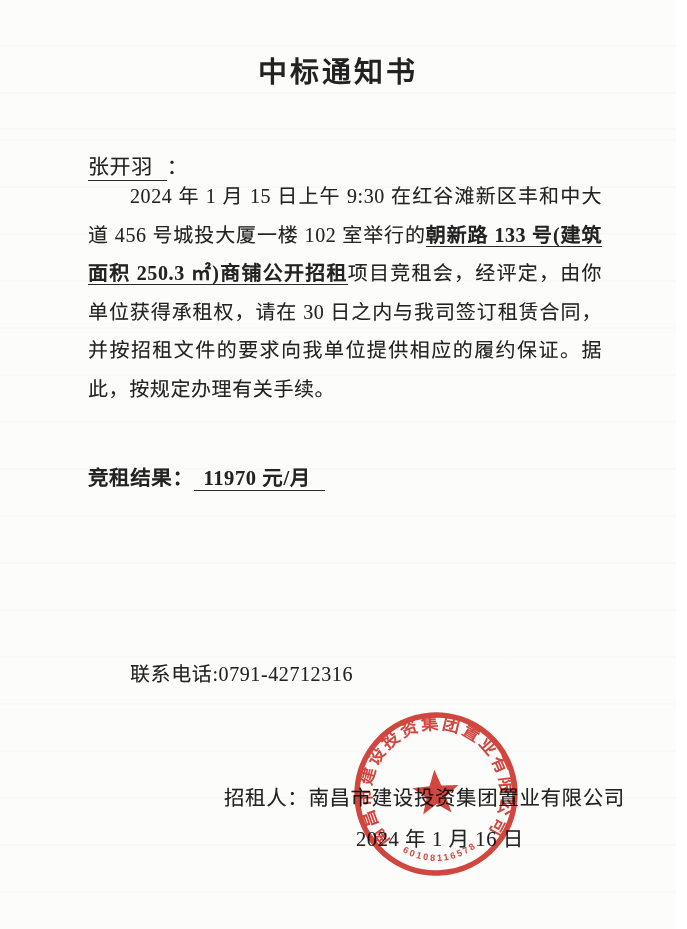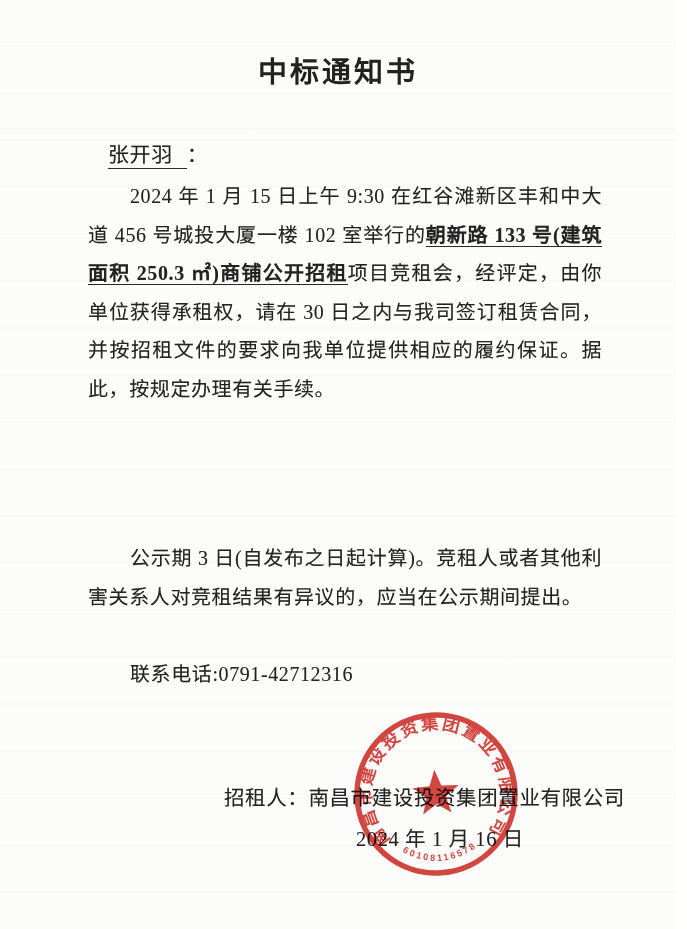--- a/index.html
+++ b/index.html
@@ -44,21 +44,21 @@
   }
 
   .bodytext {
     font-size: 20px;
     letter-spacing: 0.6px;
     line-height: 38.6px;
     color: #232323;
     text-shadow: 0 0 0.4px rgba(0,0,0,0.25);
   }
 
-  .salutation { top: 136px; left: 88px; font-size: 21px; margin-left: 20px; }
+  .salutation { top: 148px; left: 88px; font-size: 21px; }
   .salutation .name {
     border-bottom: 1.6px solid #2a2a2a;
     padding-right: 14px;
     padding-bottom: 1px;
   }
 
   .para1 { top: 177px; left: 88px; width: 514px; text-align: justify; }
   .para1 .indent, .notice .indent { display: inline-block; width: 42px; }
 
   .highlight {
@@ -97,22 +97,22 @@
 <body>
 
 <div class="page">
 
   <div class="abs title">中标通知书</div>
 
   <div class="abs salutation bodytext"><span class="name">张开羽</span><span>：</span></div>
 
   <div class="abs para1 bodytext"><span class="indent"></span><span>2024 年 1 月 15 日上午 9:30 在红谷滩新区丰和中大道 456 号城投大厦一楼 102 室举行的</span><span class="highlight">朝新路 133 号(建筑面积 250.3 ㎡)商铺公开招租</span><span>项目竞租会，经评定，由你单位获得承租权，请在 30 日之内与我司签订租赁合同，并按招租文件的要求向我单位提供相应的履约保证。据此，按规定办理有关手续。</span></div>
 
+  <div class="abs result-line bodytext"><span>竞租结果：</span><span class="value">11970 元/月</span></div>
 
-  <div class="abs notice bodytext"><span class="indent"></span><span>公示期 3 日(自发布之日起计算)。竞租人或者其他利害关系人对竞租结果有异议的，应当在公示期间提出。</span></div>
 
 
   <div class="abs phone bodytext">联系电话:0791-42712316</div>
 
   <div class="abs seal">
     <svg viewBox="0 0 170 170" xmlns="http://www.w3.org/2000/svg">
       <defs>
         <path id="arcTop" d="M 39.7,130.3 A 64,64 0 1 1 130.3,130.3" fill="none"></path>
         <path id="arcBottom" d="M 47.1,139.1 A 66,66 0 0 0 122.9,139.1" fill="none"></path>
       </defs>

